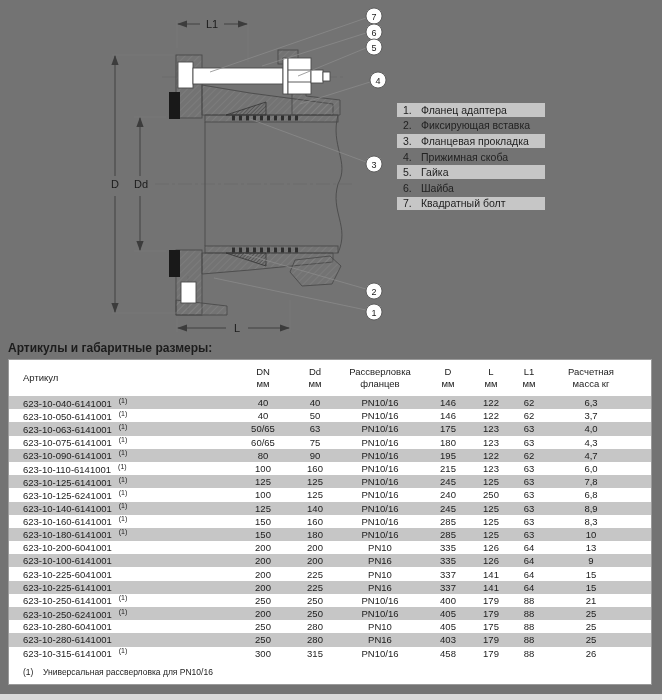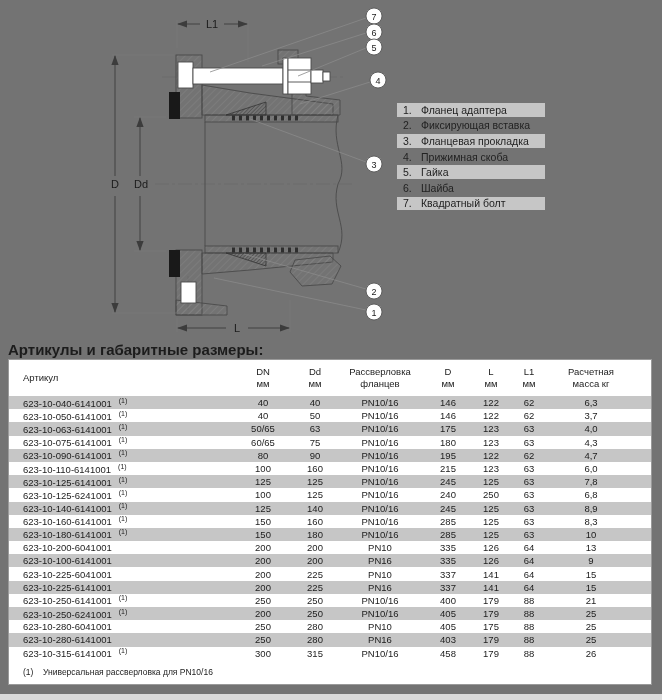--- a/index.html
+++ b/index.html
@@ -12,21 +12,21 @@
 
   
   .legend{position:absolute;left:397px;top:103px;width:148px;}
   .lg-row{display:flex;align-items:center;height:13.6px;margin-bottom:2px;
           font-size:10.5px;color:#222;}
   .lg-row.gray{background:#c6c6c6;}
   .lg-num{width:24px;padding-left:6px;box-sizing:border-box;}
   .lg-label{flex:1;white-space:nowrap;}
 
   
-  .tbl-title{position:absolute;left:8px;top:341px;font-size:15px;font-weight:bold;}
+  .tbl-title{position:absolute;left:8px;top:341px;font-size:12px;font-weight:bold;}
   .tbl-box{position:absolute;left:8px;top:359px;width:644px;height:326px;
            border:1px solid #9a9a9a;box-sizing:border-box;background:#fff;}
   .t-header{display:flex;height:36px;align-items:center;font-size:9.5px;}
   .t-col{display:flex;flex-direction:column;align-items:center;justify-content:center;
          line-height:12px;text-align:center;}
   .t-col.first{align-items:flex-start;padding-left:14px;box-sizing:border-box;}
   .t-row{display:flex;height:13.2px;align-items:center;font-size:9.5px;}
   .t-row.gray{background:#c6c6c6;}
   .t-cell{text-align:center;white-space:nowrap;overflow:visible;}
   .t-cell.article{text-align:left;padding-left:14px;box-sizing:border-box;}

